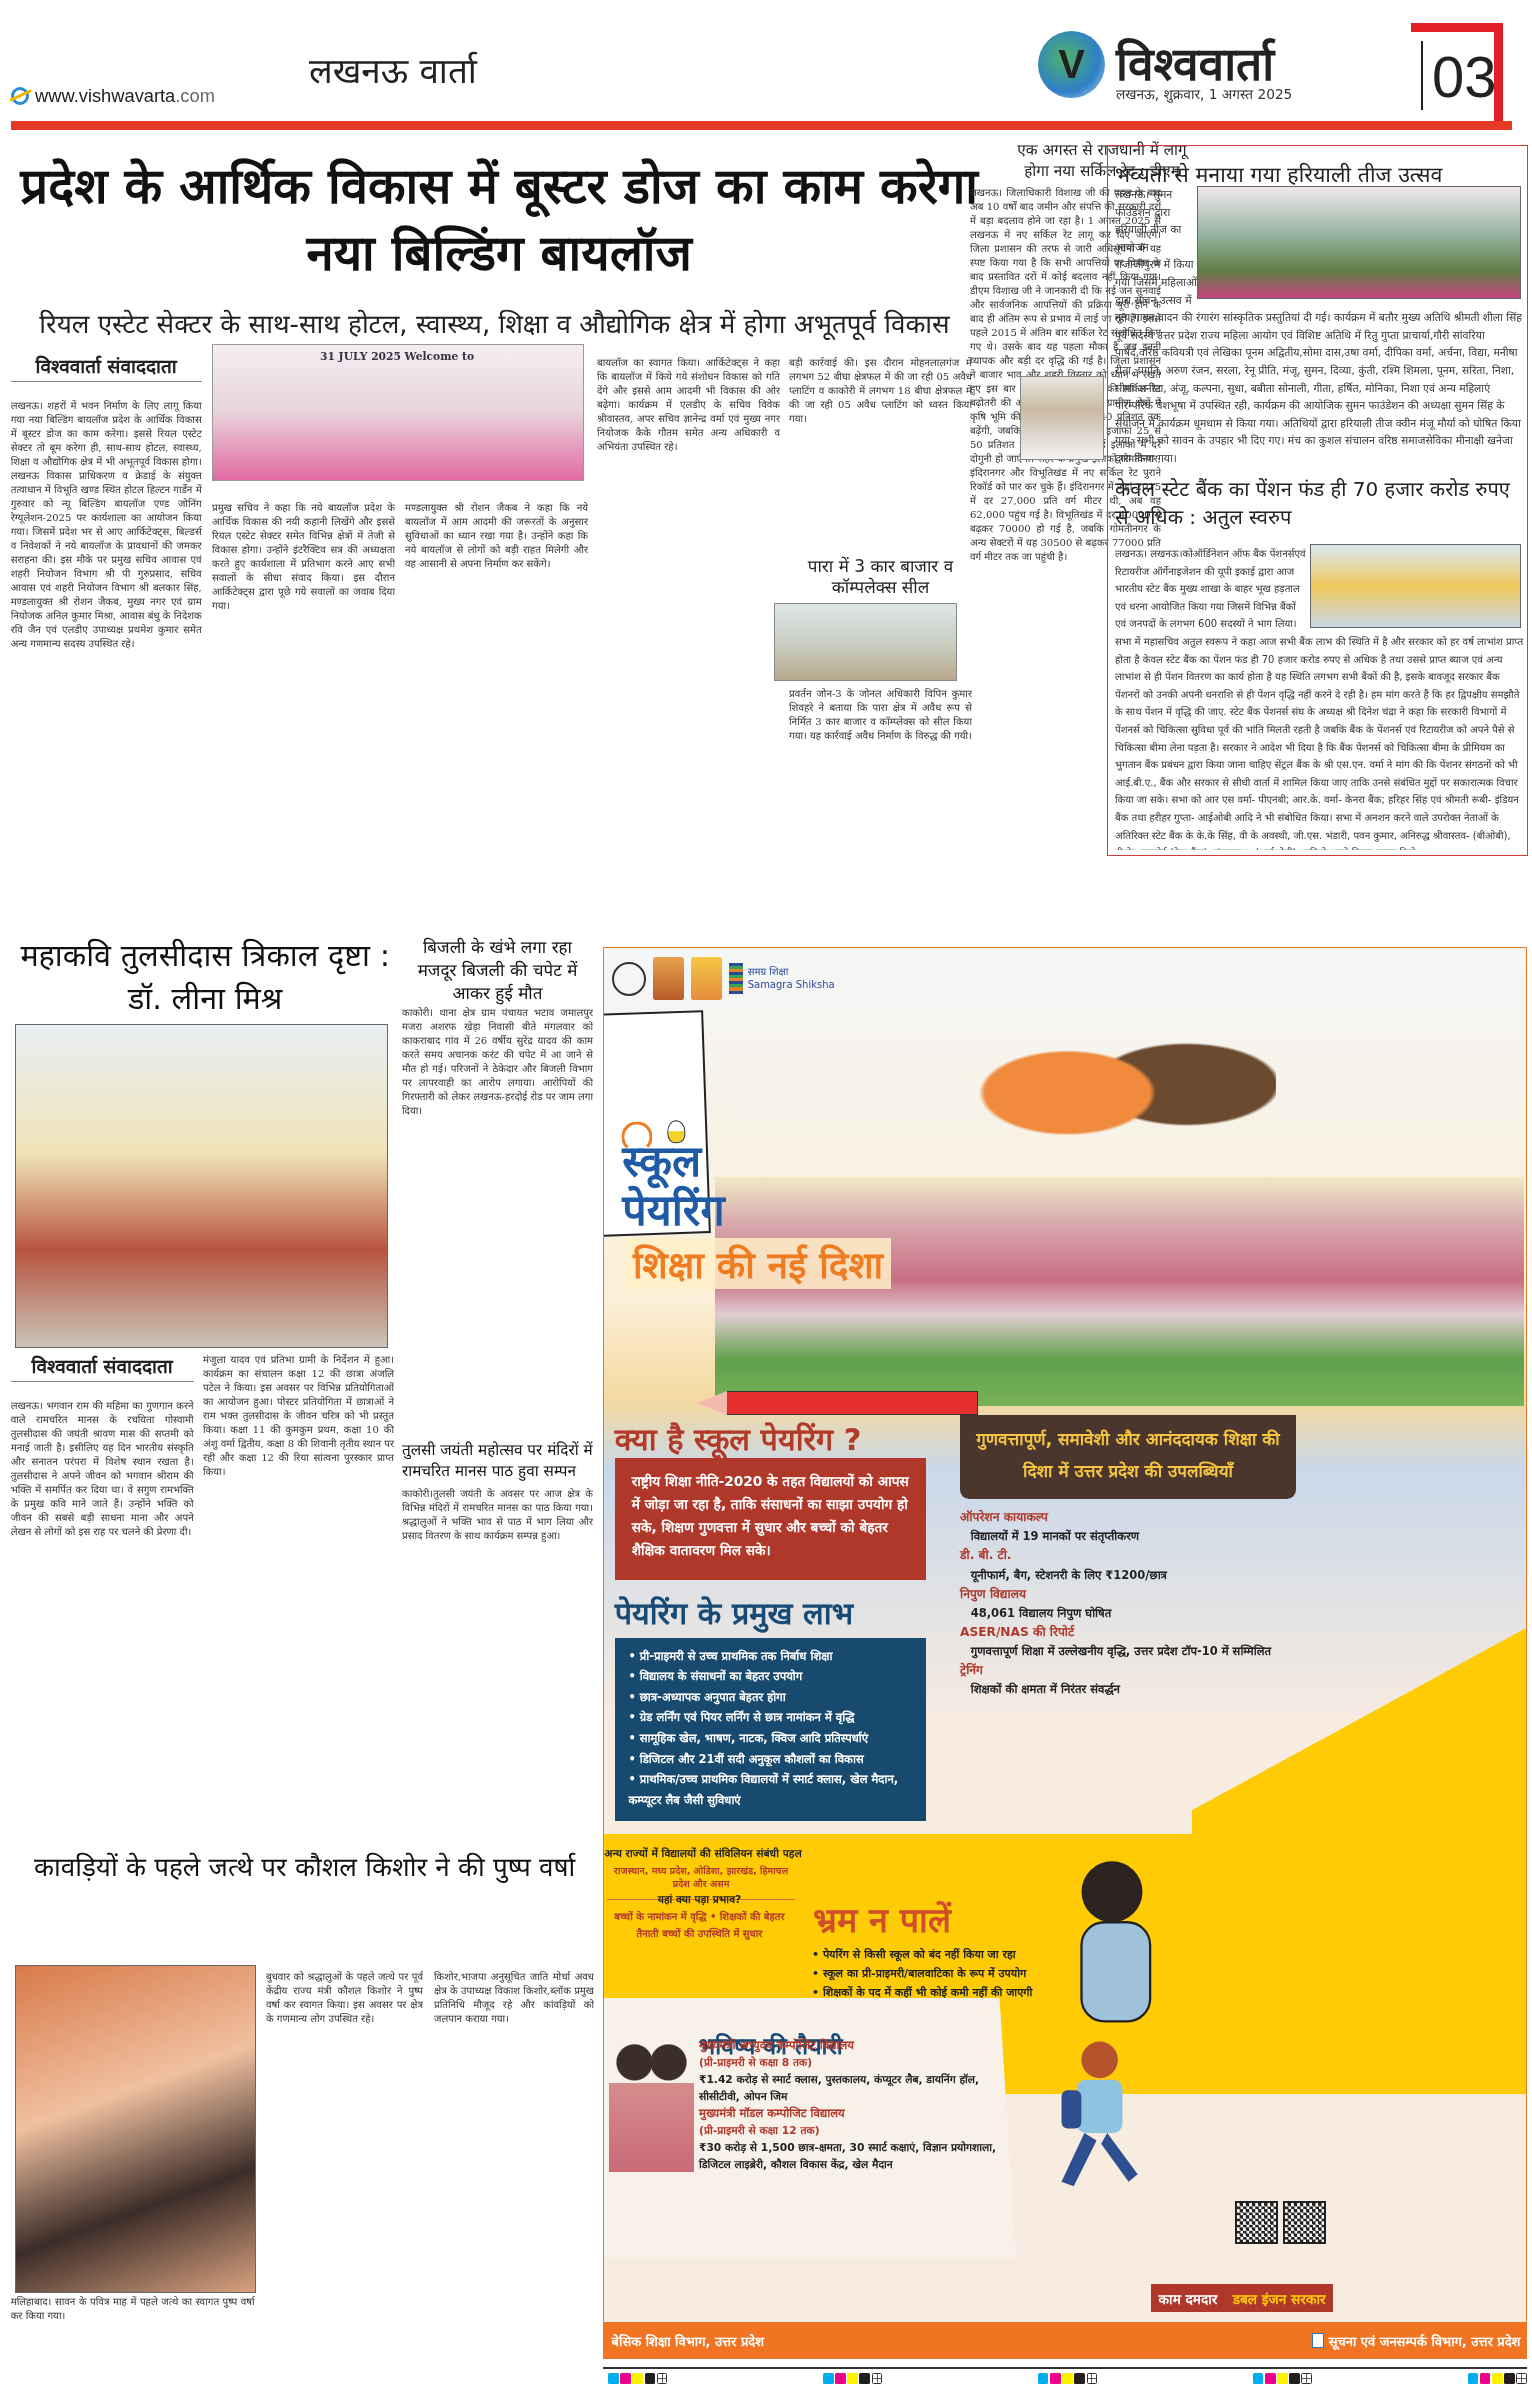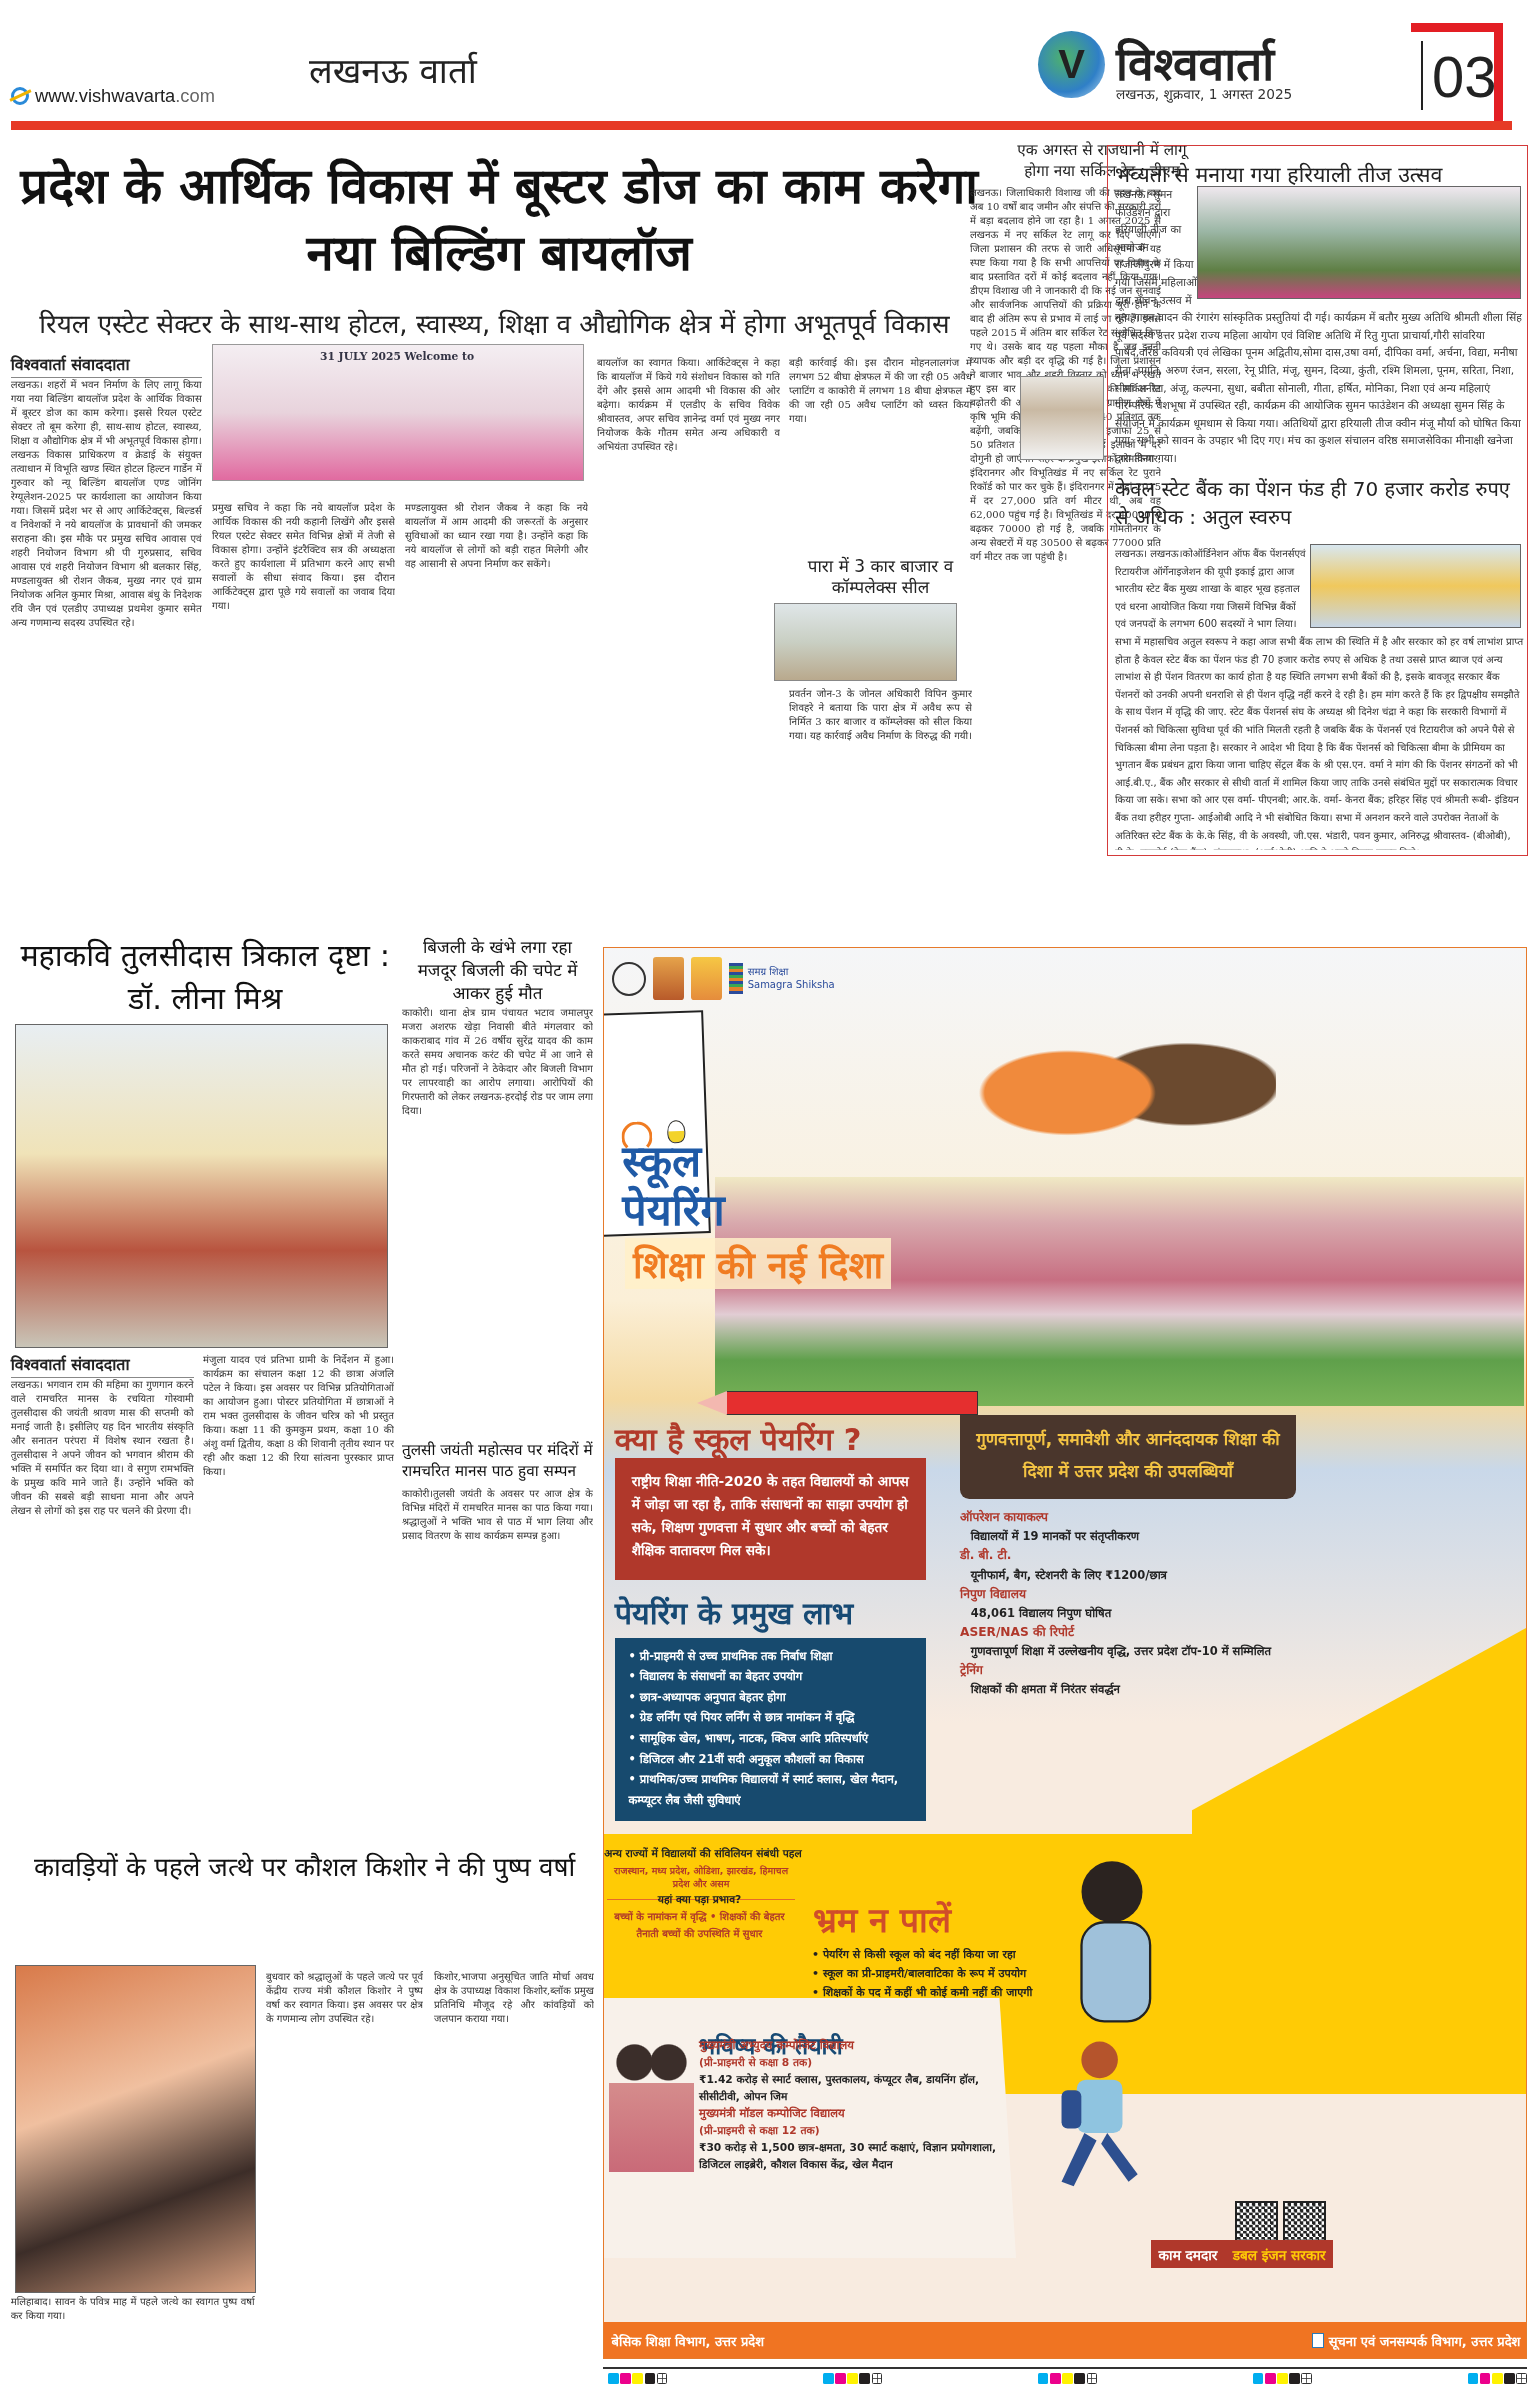--- a/index.html
+++ b/index.html
@@ -19,21 +19,21 @@
   .brand { left: 1116px; top: 30.5px; font-size: 46px; font-weight: bold; color:#222; }
   .dateline { left: 1116px; top: 84px; font-size: 13.7px; color:#333; }
   .page-no-frame { left: 1411px; top: 23px; width: 92px; height: 107px; border-top: 9.2px solid #e31e24; border-right: 9.2px solid #e31e24; }
   .page-no-bar { left: 1421px; top: 41px; width: 2.3px; height: 69px; background:#222; }
   .page-no { left: 1432px; top: 43px; font-size: 58px; font-family: "Liberation Sans", sans-serif; color:#222; }
   .red-rule { left: 10.7px; top: 121px; width: 1501px; height: 9.2px; background: #e63a25; }
 
   
   .lead-head { left: 10.7px; top: 153px; width: 977px; font-size: 49px; font-weight: bold; line-height: 67px; text-align:center; color:#111; }
   .lead-sub { left: 6px; top: 305px; width: 977px; font-size: 26px; text-align:center; color:#222; }
-  .byline { font-size: 16px; font-weight:bold; border-bottom: 1.5px solid #888; padding-bottom: 2.3px; margin-bottom: 0; }
+  .byline { font-size: 19px; font-weight:bold; border-bottom: 1.5px solid #888; padding-bottom: 2.3px; margin-bottom: 17px; text-align: center; }
   .col-text { font-size: 10px; line-height: 14px; text-align: justify; color:#333; overflow:hidden; }
   .lead-col1 { left: 10.7px; top: 353px; width: 191px; height: 504px; }
   .lead-photo { left: 212px; top: 344px; width: 372px; height: 137px; background: linear-gradient(180deg,#f4eef2 0%, #e8d3dc 50%, #e16aa0 100%); border:0.8px solid #999; }
   .lead-photo .cap { position:absolute; left:107px; top:4.6px; font-size:10.7px; font-weight:bold; color:#334; font-family:"DejaVu Serif", serif; text-align:center; }
   .lead-col2 { left: 212px; top: 501px; width: 183px; height: 359px; }
   .lead-col3 { left: 405px; top: 501px; width: 183px; height: 359px; }
   .lead-col4 { left: 597px; top: 356px; width: 183px; height: 504px; }
   .lead-col5 { left: 789px; top: 356px; width: 183px; height: 200px; }
   .lead-subhead { left: 789px; top: 556px; width: 183px; font-size: 17px; text-align:center; line-height:21.4px; color:#222; }
   .seal-photo { left: 774px; top: 603px; width: 183px; height: 78px; background: linear-gradient(180deg,#dfe6e8 0%, #c9cfc3 50%, #b9a98d 100%); border:0.8px solid #888; }
@@ -118,21 +118,21 @@
   .runner-icon { position:absolute; left: 427px; top: 1089px; width: 122px; height: 160px; }
 
   .future-panel { position:absolute; left: 0; top: 1050px; width: 412px; height: 260px; background:#f8f1ea; clip-path: polygon(0 0, 96% 0, 100% 100%, 0 100%); }
   .future-head { position:absolute; left: 95px; top: 1053px; font-size: 23px; font-weight:bold; color:#174a74;margin-top:28px; }
   .future-kids { position:absolute; left: 4.6px; top: 1087px; width: 85px; height: 137px; background: radial-gradient(circle at 30% 20%, #3b2e2a 0 14%, transparent 15%), radial-gradient(circle at 70% 20%, #3b2e2a 0 14%, transparent 15%), linear-gradient(180deg,transparent 35%,#d58c8c 35%,#c96a78 100%); }
   .future-text { position:absolute; left: 95px; top: 1089px; width: 305px; }
   .future-text .ttl { color:#b0382b; font-size: 11.5px; font-weight:bold; line-height: 17px; }
   .future-text .sub { color:#b0382b; font-size: 10.7px; font-weight:bold; line-height: 17px; }
   .future-text .desc { color:#222; font-size: 10.7px; font-weight:bold; line-height: 17px; }
 
-  .kaam-badge { position:absolute; left: 547px; top: 1292px; display:flex; }
+  .kaam-badge { position:absolute; left: 547px; top: 1336px; display:flex; }
   .kaam-badge span { display:block; font-size: 13.7px; font-weight:bold; padding: 4.6px 7.6px; }
   .kaam-badge .k1 { background:#b0382b; color:#fff; }
   .kaam-badge .k2 { background:#b0382b; color:#ffcb05; }
   .qr-icon { position:absolute; left: 631px; top: 1253px; width: 43px; height: 43px; background: repeating-conic-gradient(#222 0 25%, #fff 0 50%) 0 0/6.1px 6.1px; border:2.3px solid #222; }
   .qr-icon.q2 { left: 679px; }
 
   .ad-footer { position:absolute; left: 0; top: 1374px; width: 924px; height: 37px; background: #f07422; color:#fff; display:flex; align-items:center; justify-content:space-between; padding: 0 7.6px; font-size: 13px; font-weight:bold; }
   .ad-footer .right { display:flex; align-items:center; gap:4.6px; }
   .dept-icon { width: 12.2px; height: 15.3px; background:#fff; border:1.5px solid #2a7ab7; }
 

